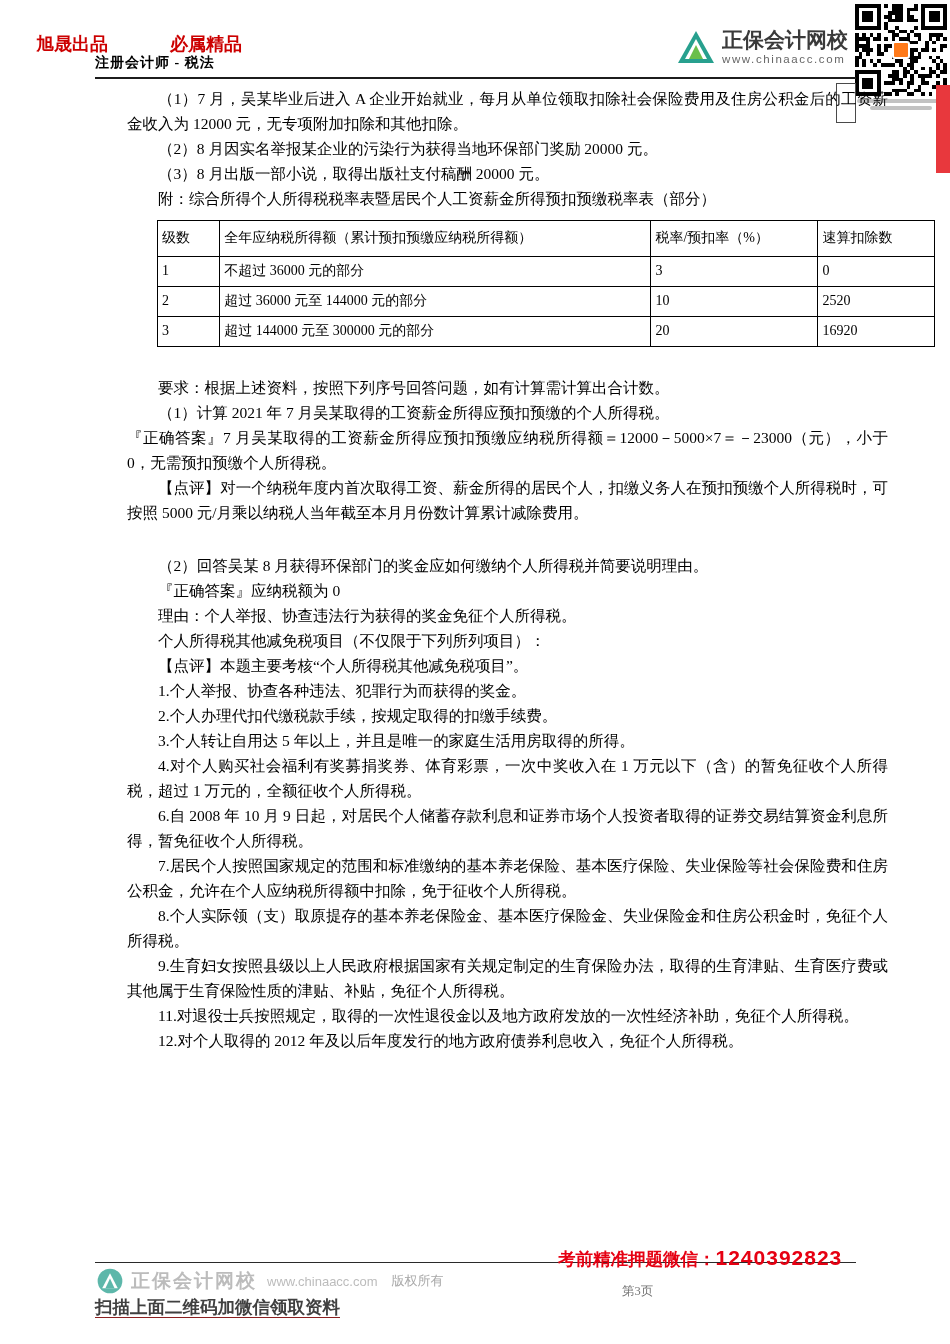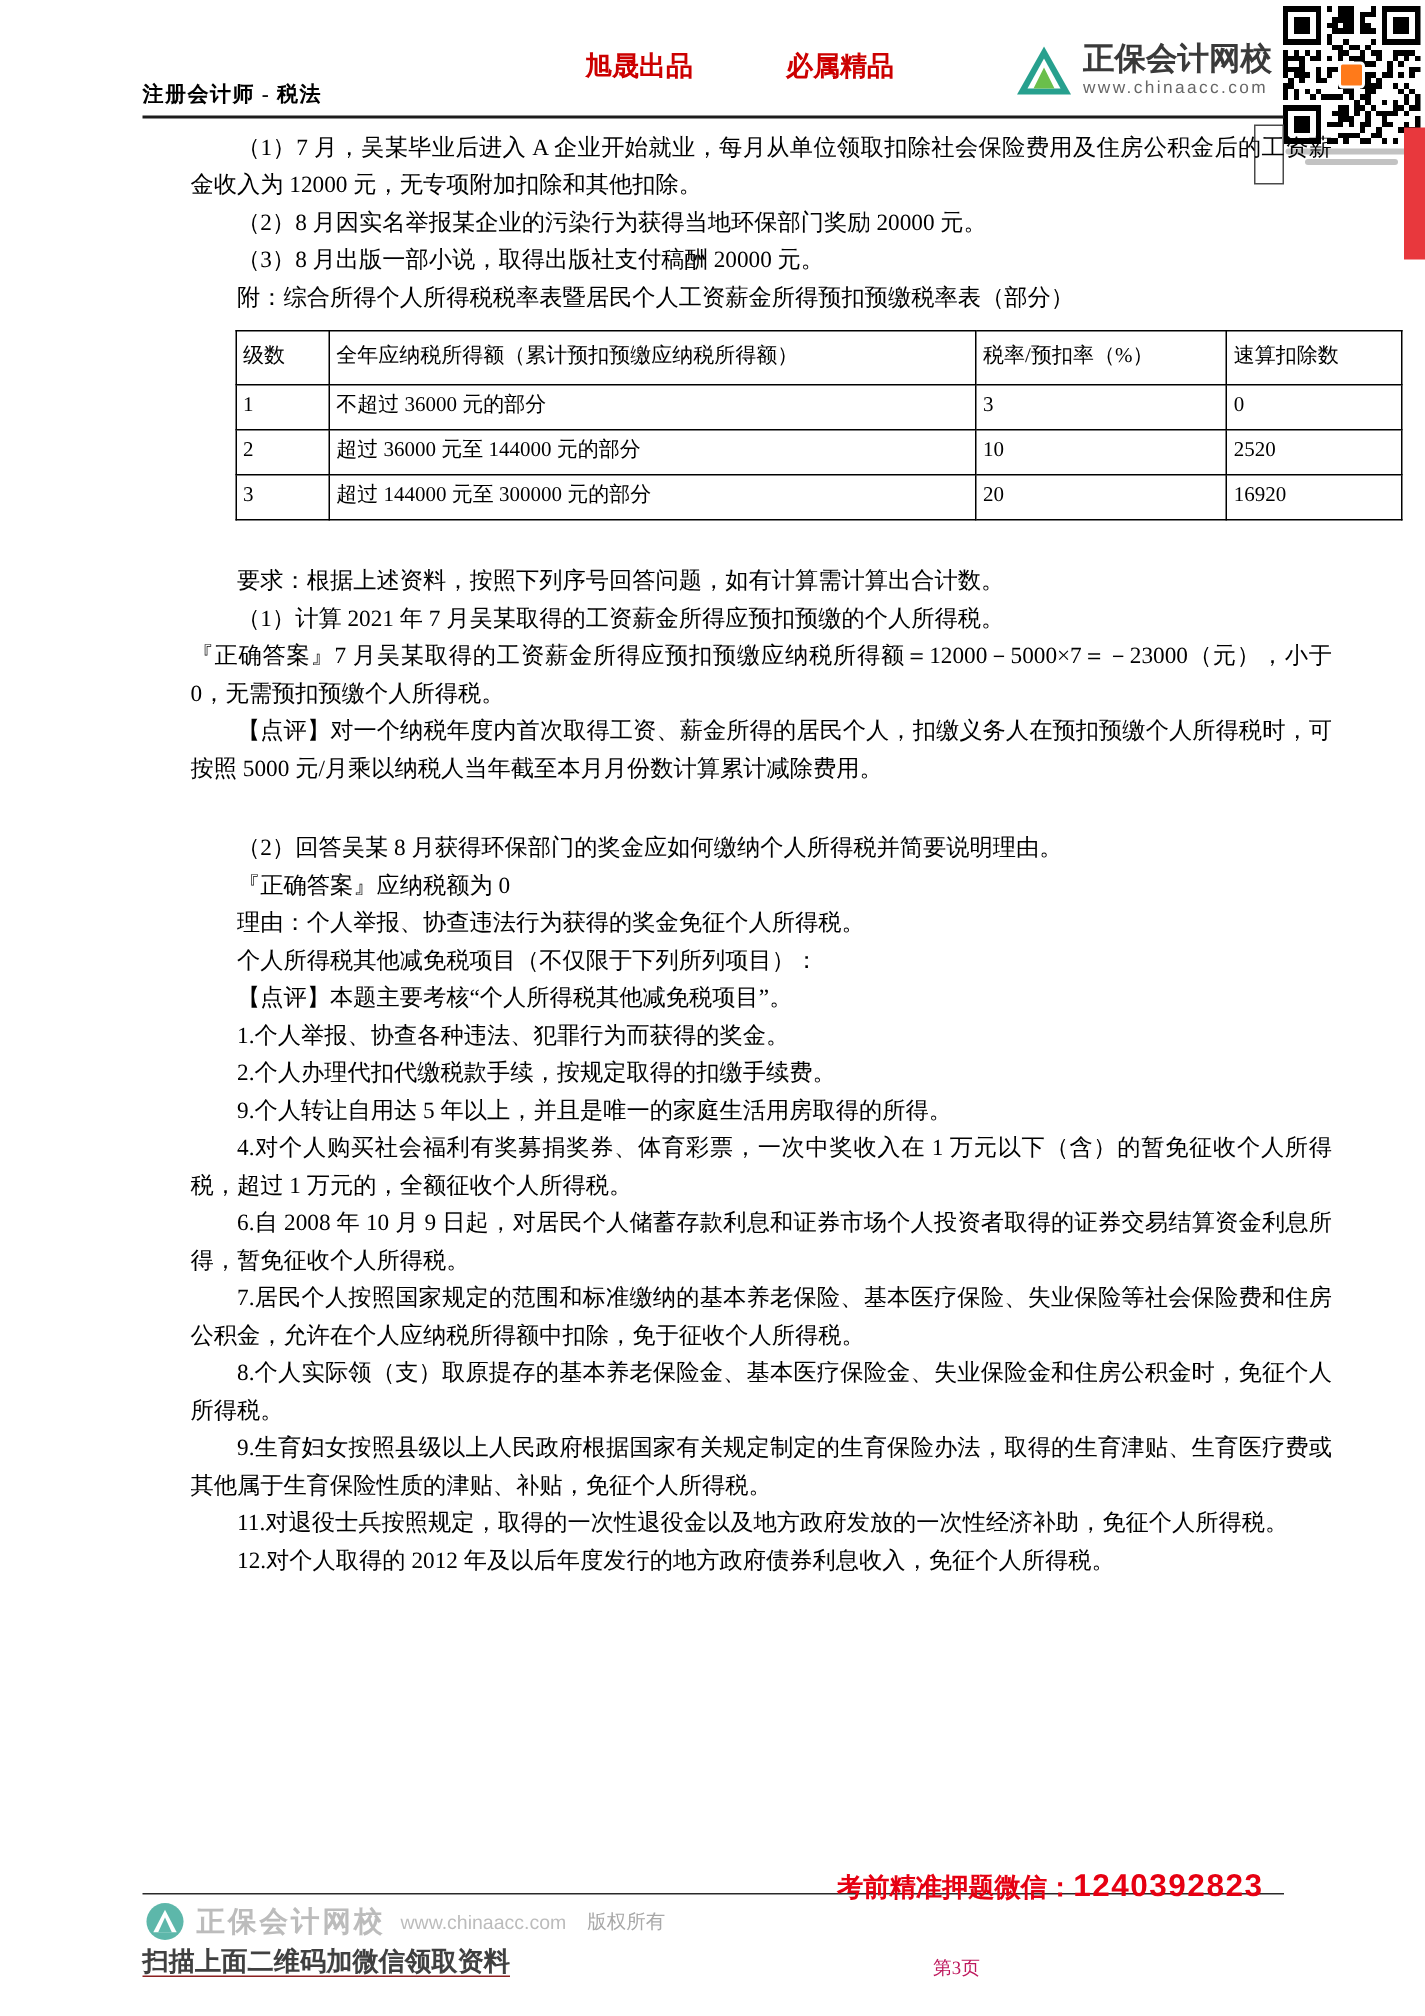--- a/index.html
+++ b/index.html
@@ -5,21 +5,21 @@
   * { margin:0; padding:0; box-sizing:border-box; }
   html,body { background:#ffffff; }
   .page {
     position:relative; width:950px; height:1344px; margin:0 auto;
     background:#ffffff; overflow:hidden;
     font-family:"Liberation Serif", serif; color:#000;
   }
   
   .top-banner {
     position:absolute; top:32px; left:0; width:950px;
-    display:flex; justify-content:center; gap:62px; padding-left:36px;
+    display:flex; gap:62px; padding-left:36px;
     color:#cc0000; font-weight:bold; font-size:18px;
   }
   .brand { position:absolute; top:28px; left:676px; display:flex; align-items:flex-start; gap:6px; }
   .brand-icon svg { width:40px; height:40px; display:block; }
   .brand-name { display:block; font-family:"Liberation Sans",sans-serif; font-weight:bold; font-size:21px; color:#3a3a3a; line-height:1.1; }
   .brand-url  { display:block; font-family:"Liberation Sans",sans-serif; font-size:11.5px; color:#666; letter-spacing:1.6px; margin-top:2px; }
   .qr { position:absolute; top:4px; right:3px; width:92px; height:92px; }
   .qr svg { width:92px; height:92px; display:block; shape-rendering:crispEdges; }
   .qr-logo { position:absolute; top:37px; left:37px; width:18px; height:18px; background:#ff7a1a; border:2px solid #fff; border-radius:3px; }
   .qr-caption { position:absolute; top:99px; right:5px; width:88px; }
@@ -45,21 +45,21 @@
   .tax-table th { padding:8px 4px; }
   col.w-level { width:8%; } col.w-bracket { width:55.5%; }
   col.w-rate { width:21.5%; } col.w-ded { width:15%; }
   
   .footer-rule { position:absolute; top:1262px; left:95px; width:761px; border-top:1.5px solid #2a2a2a; }
   .footer-info { position:absolute; top:1268px; left:97px; display:flex; align-items:center; gap:8px; font-family:"Liberation Sans",sans-serif; }
   .footer-icon svg { width:26px; height:26px; display:block; opacity:.75; }
   .footer-brand { font-size:19px; font-weight:bold; color:#bcbcbc; letter-spacing:2px; }
   .footer-url { font-size:13px; color:#bcbcbc; margin-left:2px; }
   .footer-copy { font-size:13px; color:#a8a8a8; margin-left:6px; }
-  .page-number { position:absolute; top:1283px; left:622px; font-size:12.5px; color:#be185d;margin-top:21px; }
+  .page-number { position:absolute; top:1283px; left:622px; font-size:12.5px; color:#737373; }
   .scan-note {
     position:absolute; top:1295px; left:95px; color:#404040; font-weight:bold;
     font-size:17.5px; font-family:"Liberation Sans",sans-serif;
     text-decoration:underline; text-underline-offset:4px; text-decoration-color:#8a1f1f;
   }
   .wechat-note { position:absolute; top:1246px; left:558px; color:#e60012; font-weight:bold; font-size:17.5px; font-family:"Liberation Sans",sans-serif; }
   .wechat-number { font-size:21px; letter-spacing:1px; }
 </style>
 </head>
 <body>
@@ -385,21 +385,21 @@
         <p class="para">理由：个人举报、协查违法行为获得的奖金免征个人所得税。</p>
 
         <p class="para">个人所得税其他减免税项目（不仅限于下列所列项目）：</p>
 
         <p class="para">【点评】本题主要考核“个人所得税其他减免税项目”。</p>
 
         <p class="para">1.个人举报、协查各种违法、犯罪行为而获得的奖金。</p>
 
         <p class="para">2.个人办理代扣代缴税款手续，按规定取得的扣缴手续费。</p>
 
-        <p class="para">9.个人转让自用达 5 年以上，并且是唯一的家庭生活用房取得的所得。</p>
+        <p class="para">3.个人转让自用达 5 年以上，并且是唯一的家庭生活用房取得的所得。</p>
 
         <p class="para">4.对个人购买社会福利有奖募捐奖券、体育彩票，一次中奖收入在 1 万元以下（含）的暂免征收个人所得税，超过 1 万元的，全额征收个人所得税。</p>
 
 
         <p class="para">6.自 2008 年 10 月 9 日起，对居民个人储蓄存款利息和证券市场个人投资者取得的证券交易结算资金利息所得，暂免征收个人所得税。</p>
 
         <p class="para">7.居民个人按照国家规定的范围和标准缴纳的基本养老保险、基本医疗保险、失业保险等社会保险费和住房公积金，允许在个人应纳税所得额中扣除，免于征收个人所得税。</p>
 
         <p class="para">8.个人实际领（支）取原提存的基本养老保险金、基本医疗保险金、失业保险金和住房公积金时，免征个人所得税。</p>
 

